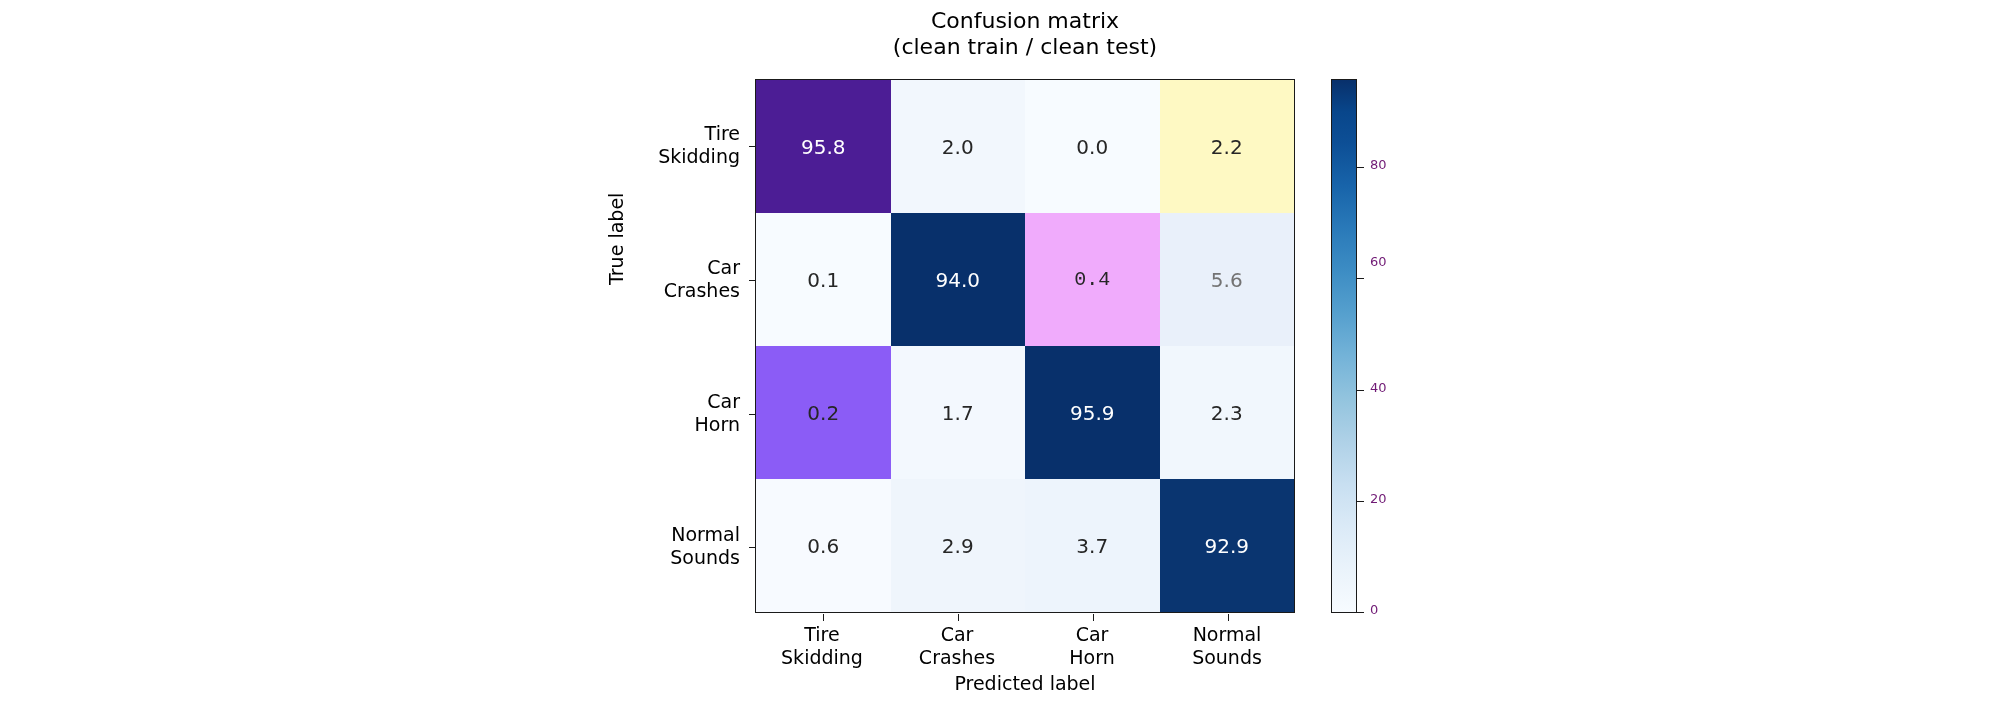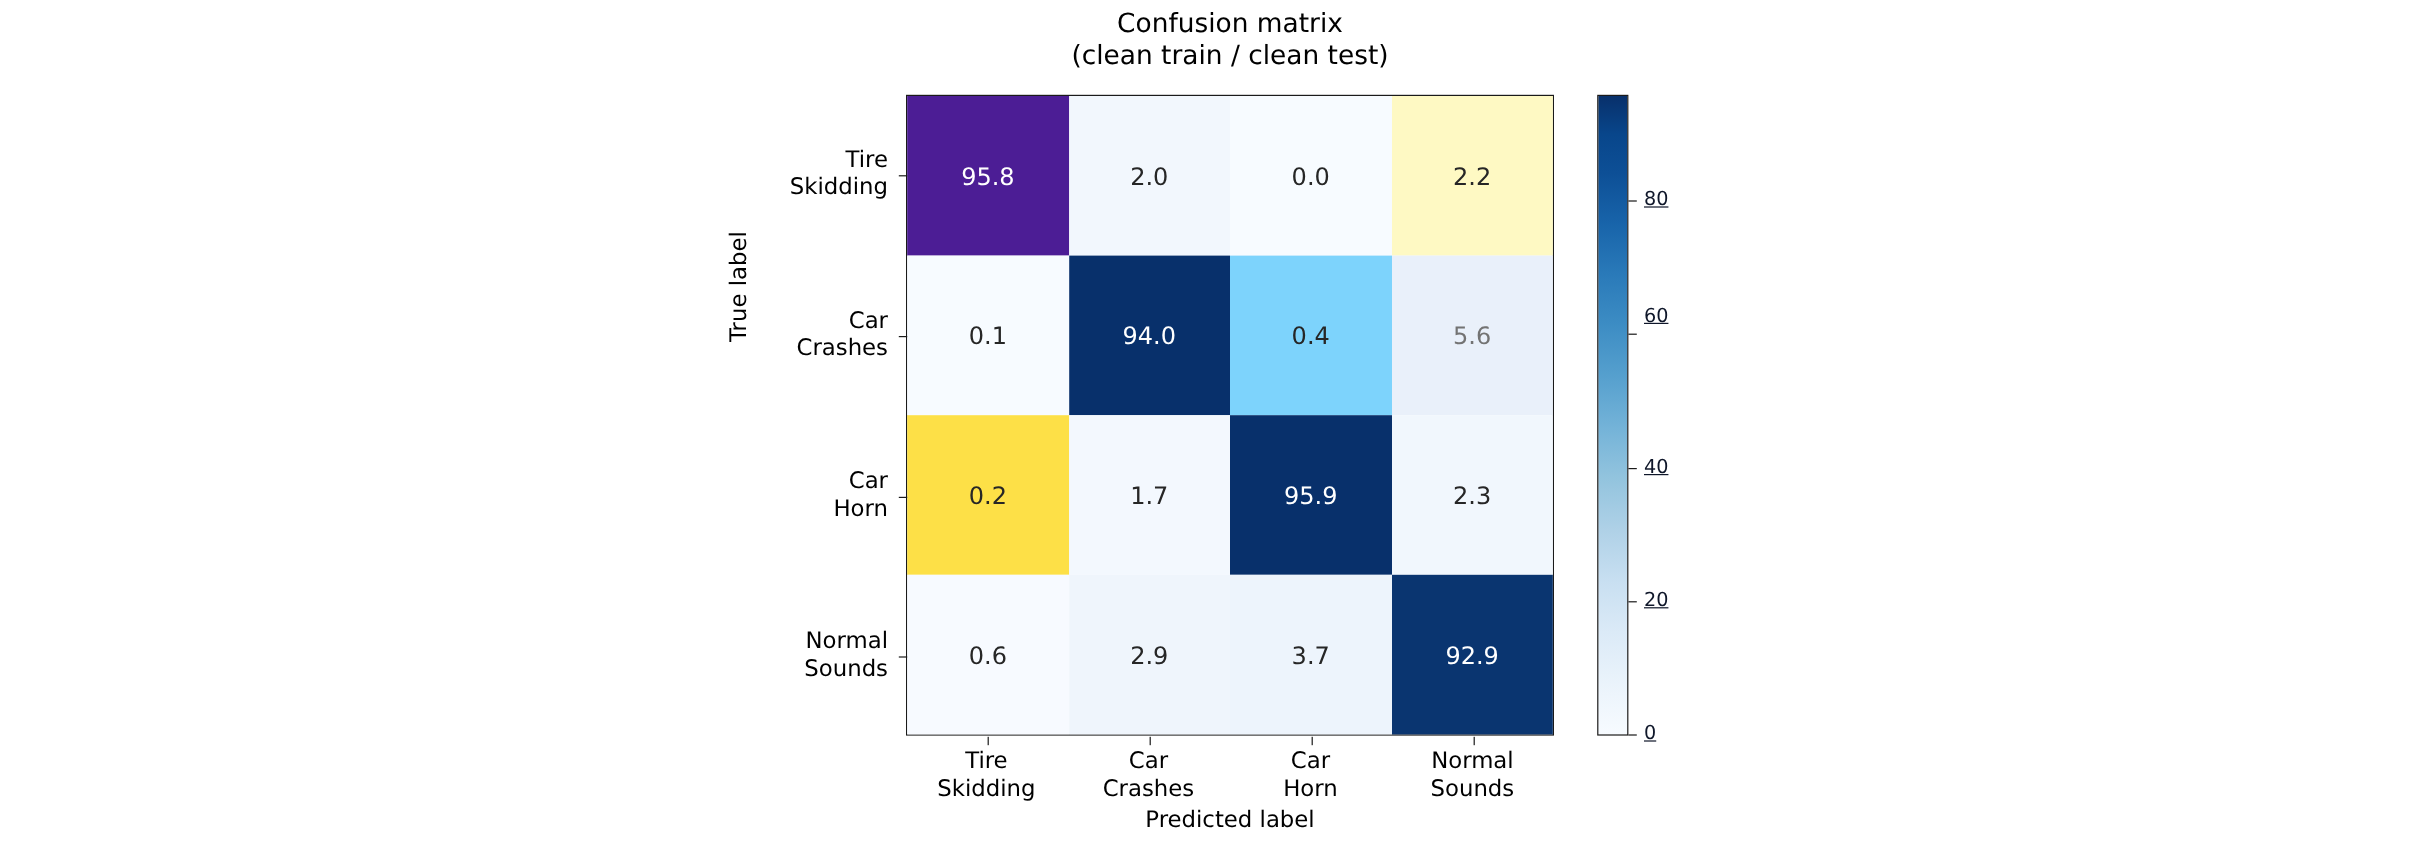--- a/index.html
+++ b/index.html
@@ -159,25 +159,24 @@
   .cb-tick {
     position: absolute;
     left: 26px;
     width: 7px;
     height: 1.4px;
     background: #1a1a1a;
   }
   .cb-tick-label {
     position: absolute;
     left: 39px;
-    font-size: 16px;
+    font-size: 13px;
     line-height: 1;
-    color: #0f172a;
+    color: #701a75;
     white-space: nowrap;
-    text-decoration: underline;
   }
 </style>
 </head>
 <body>
 
 <div class="figure">
 
   <div class="title-block">
     <div class="title-line">Confusion matrix</div>
     <div class="title-line">(clean train / clean test)</div>
@@ -198,28 +197,28 @@
       <div class="cell" style="background-color: #fef9c3;">
         <span class="cell-value" style="color: rgb(38, 38, 38);">2.2</span>
       </div>
 
       <div class="cell" style="background-color: rgb(247, 251, 255);">
         <span class="cell-value" style="color: rgb(38, 38, 38);">0.1</span>
       </div>
       <div class="cell" style="background-color: rgb(8, 48, 107);">
         <span class="cell-value" style="color: rgb(255, 255, 255);">94.0</span>
       </div>
-      <div class="cell" style="background-color: #7dd3fc;">
+      <div class="cell" style="background-color: #f0abfc; font-family: Liberation Mono, monospace;">
         <span class="cell-value" style="color: rgb(38, 38, 38);">0.4</span>
       </div>
       <div class="cell" style="background-color: rgb(233, 240, 250);">
         <span class="cell-value" style="color: #737373;">5.6</span>
       </div>
 
-      <div class="cell" style="background-color: #fde047;">
+      <div class="cell" style="background-color: #8b5cf6;">
         <span class="cell-value" style="color: rgb(38, 38, 38);">0.2</span>
       </div>
       <div class="cell" style="background-color: rgb(243, 248, 254);">
         <span class="cell-value" style="color: rgb(38, 38, 38);">1.7</span>
       </div>
       <div class="cell" style="background-color: rgb(8, 48, 107);">
         <span class="cell-value" style="color: rgb(255, 255, 255);">95.9</span>
       </div>
       <div class="cell" style="background-color: rgb(241, 247, 253);">
         <span class="cell-value" style="color: rgb(38, 38, 38);">2.3</span>

